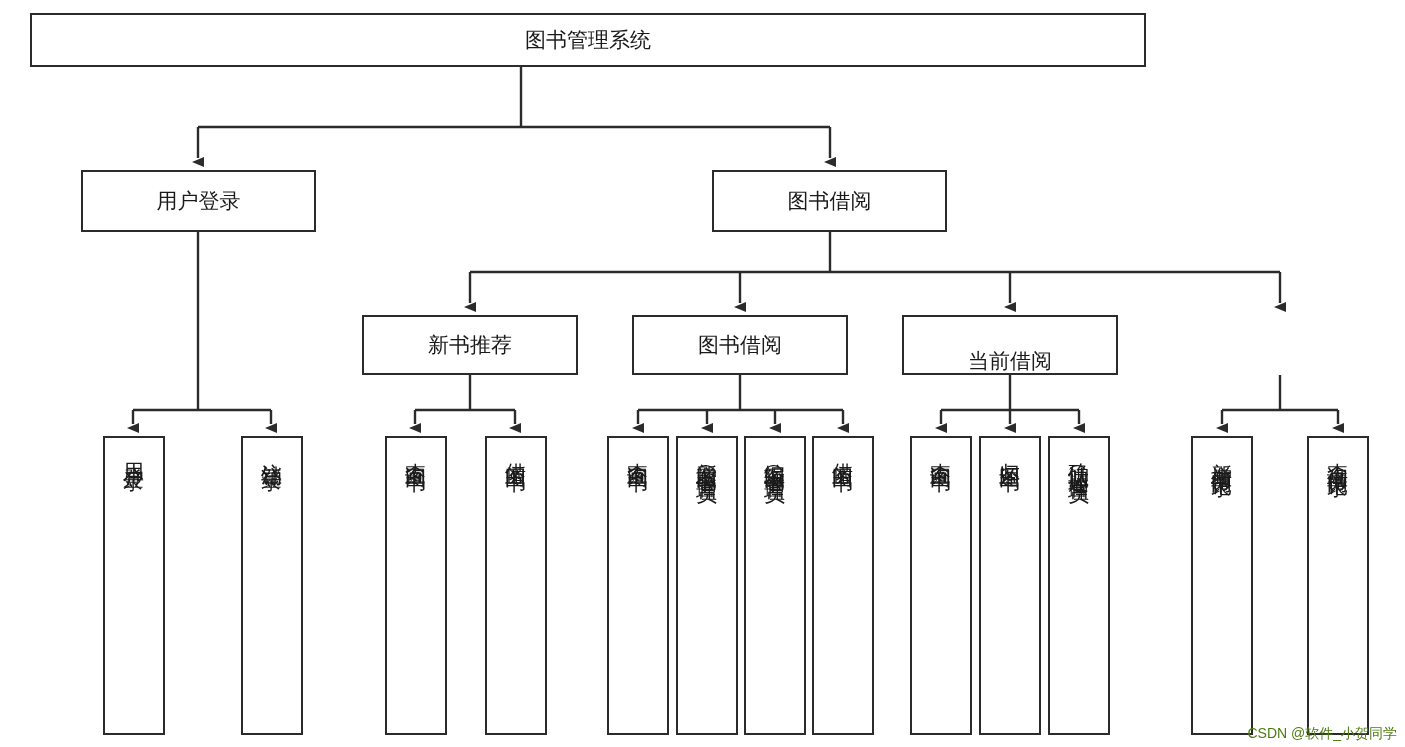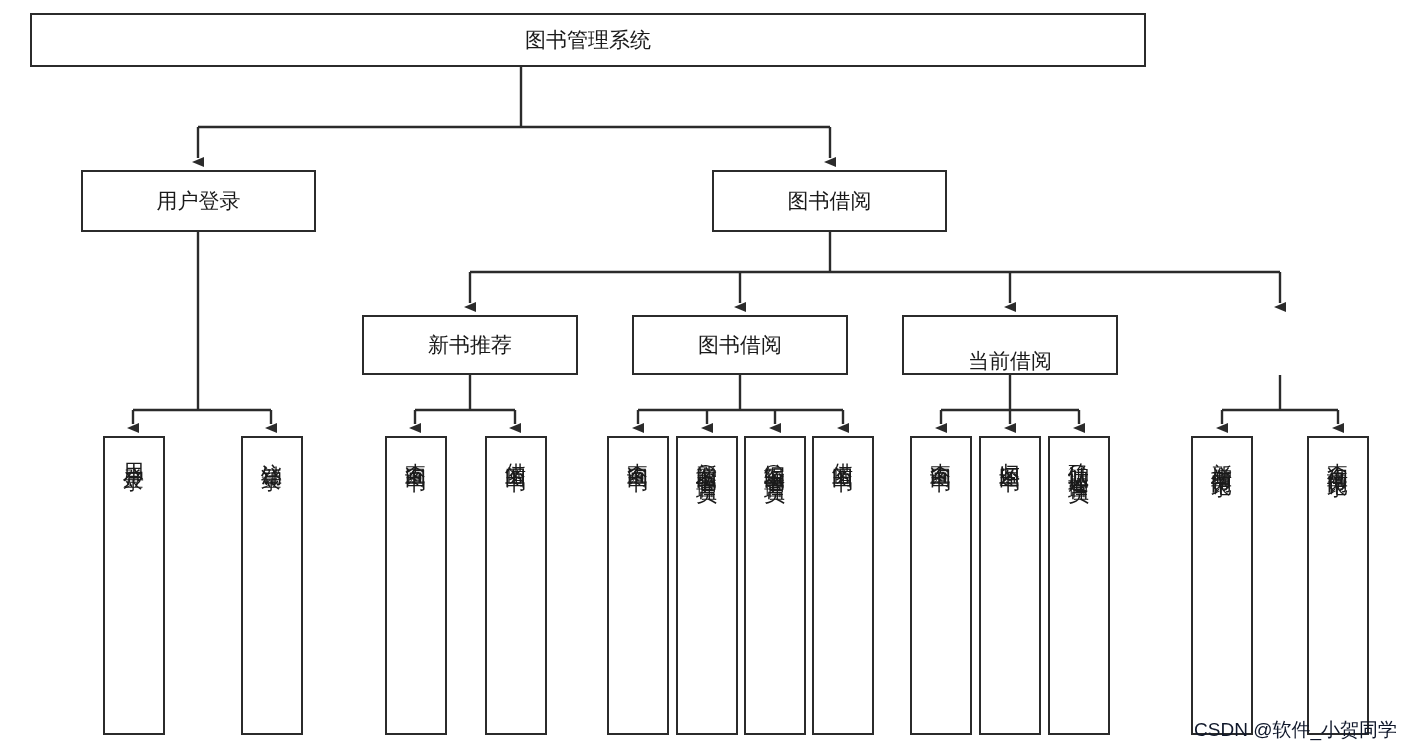--- a/index.html
+++ b/index.html
@@ -56,22 +56,22 @@
     text-orientation: upright;
     font-size: 21px;
     letter-spacing: 3px;
     line-height: 1.0;
     white-space: nowrap;
   }
   .watermark {
     position: absolute;
     right: 8px;
     bottom: 4px;
-    font-size: 19px;
-    color: #0f172a;
+    font-size: 14px;
+    color: #4d7c0f;
     z-index: 5;
     white-space: nowrap;
   }
 </style>
 </head>
 <body>
 
 <div id="diagram-root">
 
   <svg class="connector-layer" viewBox="0 0 1405 747" xmlns="http://www.w3.org/2000/svg">

